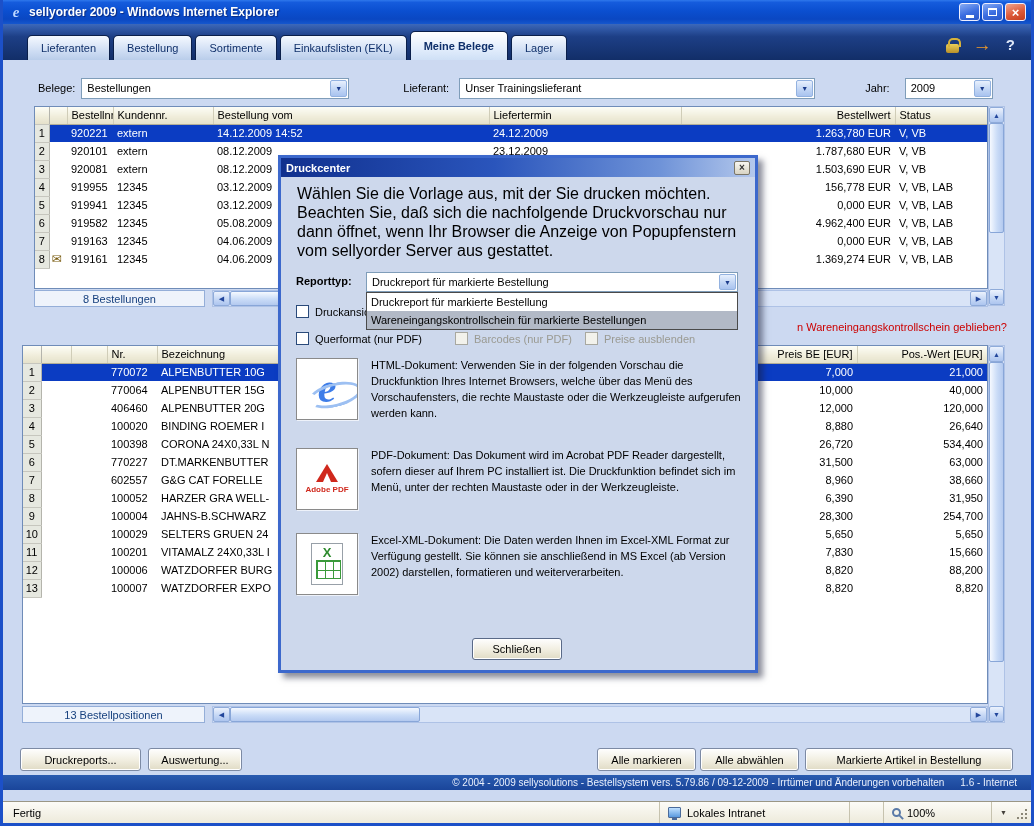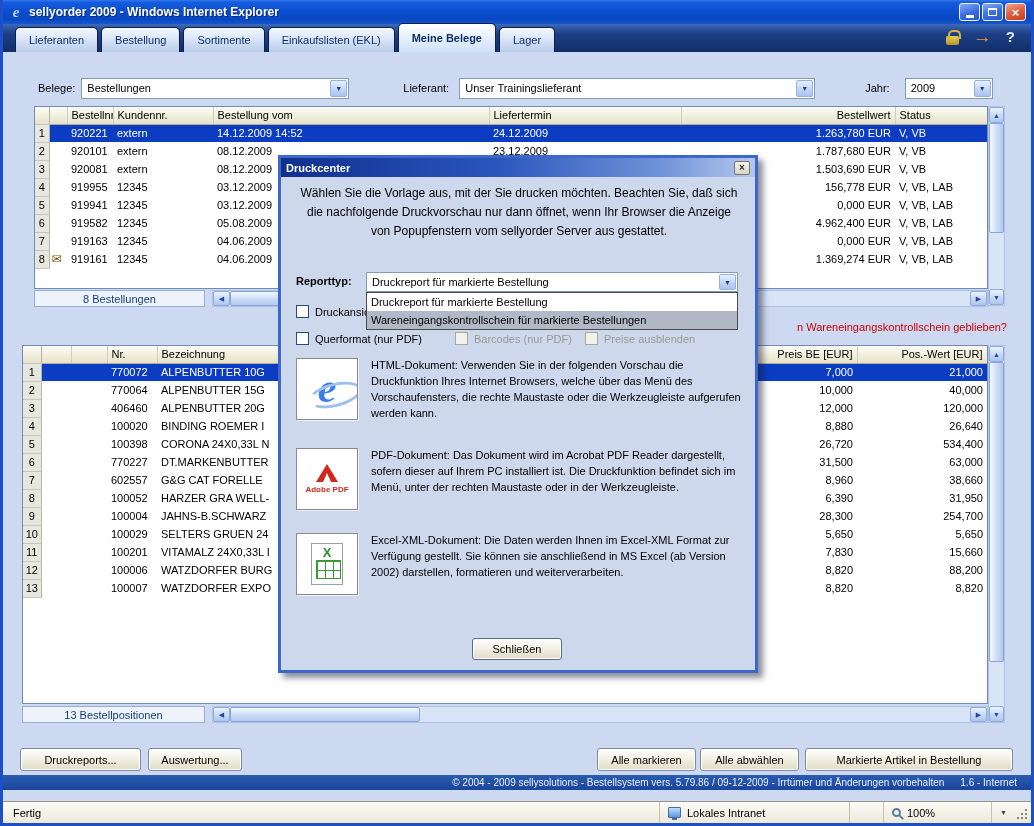--- a/index.html
+++ b/index.html
@@ -15,23 +15,23 @@
   .title-text { color:#fff; font-weight:bold; font-size:12px; text-shadow:1px 1px 1px #0a2a80; }
   .win-btns { margin-left:auto; display:flex; gap:2px; }
   .win-btn { width:21px; height:18px; border:1px solid #eef; border-radius:3px; color:#fff;
     background:linear-gradient(160deg,#86abf4 0%,#3a6ce0 55%,#2a58c8 100%);
     display:flex; align-items:center; justify-content:center; font-size:13px; font-weight:bold; }
   .win-btn .min-glyph { width:8px; height:3px; background:#fff; margin-top:9px; }
   .win-btn .max-glyph { width:9px; height:8px; border:1px solid #fff; border-top:2px solid #fff; }
   .win-btn.close { background:linear-gradient(160deg,#f0a58e 0%,#dd5a3a 55%,#c43d1e 100%); }
 
   
-  .tabbar { position:absolute; left:0; top:24px; width:1028px; height:28px;
+  .tabbar { position:absolute; left:0; top:24px; width:1028px; height:36px;
     background:linear-gradient(180deg,#3c68ba 0%,#1d3f86 35%,#122e68 100%);
-    display:flex; align-items:flex-end; padding-left:12px; }
+    display:flex; align-items:flex-end; padding-left:24px; }
   .tab { height:25px; margin-right:3px; padding:0 13px; display:flex; align-items:center;
     background:linear-gradient(180deg,#f5f9ff 0%,#cddcf3 65%,#b9cdea 100%);
     border:1px solid #0a1f4a; border-bottom:none; border-radius:5px 5px 0 0; color:#10306a; cursor:pointer; }
   .tab.active { height:29px; font-weight:bold; background:linear-gradient(180deg,#ffffff 0%,#e2edfc 60%,#cfe0f6 100%); }
   .tab-icons { margin-left:auto; display:flex; align-items:center; gap:14px; padding:0 16px 6px 0; }
   .key-lock { position:relative; width:13px; height:9px; background:linear-gradient(#eccf58,#b8902a); border-radius:2px; margin-top:7px; }
   .key-lock::before { content:""; position:absolute; left:2px; top:-6px; width:9px; height:7px;
     border:2px solid #d8b23a; border-bottom:none; border-radius:5px 5px 0 0; }
   .logout-arrow { color:#f09a28; font-size:19px; font-weight:bold; line-height:1; }
   .help-q { color:#dfe8f8; font-size:15px; font-weight:bold; }
@@ -118,21 +118,21 @@
 
   
   .dialog { position:absolute; left:275px; top:155px; width:480px; height:518px; z-index:50;
     background:#cdd8ec; border:3px solid #3c68cc; box-shadow:5px 5px 6px rgba(25,30,55,0.5); }
   .dialog-title { height:19px; background:linear-gradient(90deg,#10308e 0%,#2a55bc 45%,#6f93d8 80%,#b4c8ec 100%);
     color:#fff; font-weight:bold; display:flex; align-items:center; padding:0 5px; }
   .dialog-x { margin-left:auto; width:16px; height:14px; border:1px solid #7a7668; border-radius:2px;
     background:linear-gradient(#f8f6f0,#d8d4c4); color:#333; font-size:10px; font-weight:bold;
     display:flex; align-items:center; justify-content:center; cursor:pointer; }
   .dialog-body { position:relative; height:493px; }
-  .dlg-intro { position:absolute; left:16px; right:14px; top:7px; text-align:center; font-size:12px; line-height:19px; }
+  .dlg-intro { position:absolute; left:16px; right:14px; top:7px; text-align:left; font-size:16px; line-height:19px; }
   .dlg-report-label { position:absolute; left:15px; top:98px; font-weight:bold; }
   .dlg-combo { position:absolute; left:85px; top:95px; width:372px; height:20px; }
   .dlg-list { position:absolute; left:85px; top:115px; width:372px; background:#fff; border:1px solid #4a4a4a; z-index:5; }
   .dlg-list-item { height:18px; display:flex; align-items:center; padding:0 4px; white-space:nowrap; overflow:hidden; cursor:pointer; }
   .dlg-list-item.highlight { background:#b2b9c6; }
   .dlg-check { position:absolute; display:flex; align-items:center; gap:6px; cursor:pointer; }
   .cbox { width:13px; height:13px; background:#fff; border:1px solid #2a4a7a; flex:0 0 auto; }
   .dlg-check.disabled .cbox { border-color:#a8a8a0; background:#f2f2ec; }
   .dlg-check.disabled span.lbl { color:#9a9a92; }
   .chk-a { left:15px; top:128px; } .chk-b { left:15px; top:155px; }

